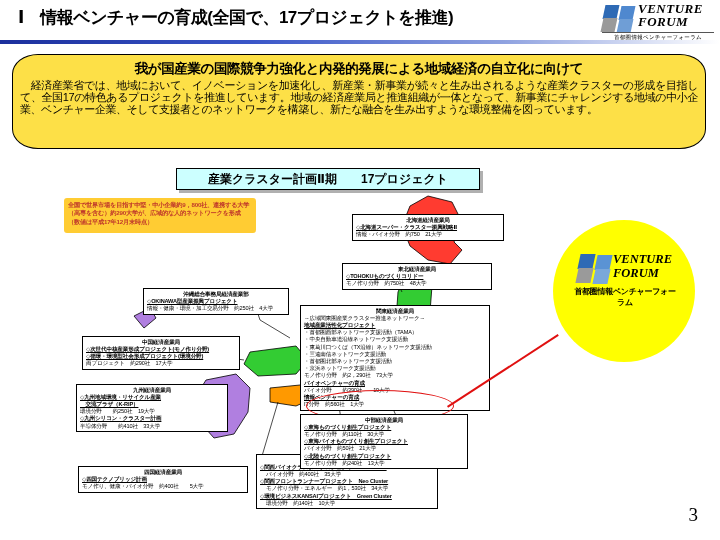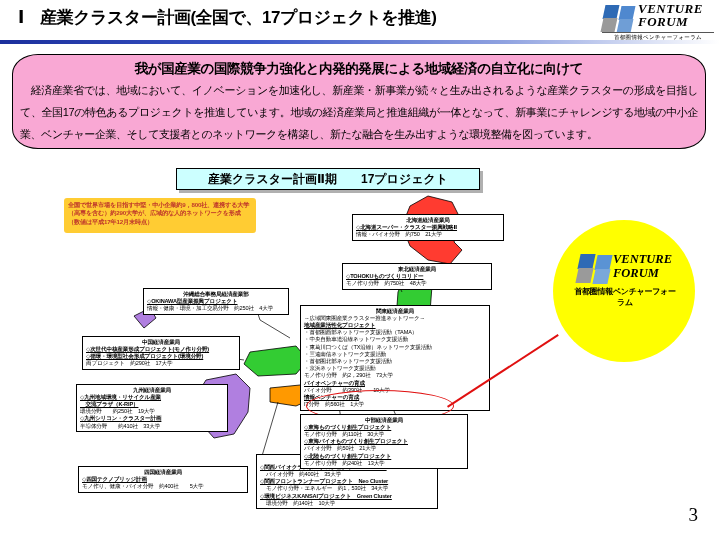--- a/index.html
+++ b/index.html
@@ -35,28 +35,28 @@
   .logo-sub{
     position:absolute;left:0;top:30px;width:112px;
     font-size:5.5px;text-align:center;letter-spacing:0.3px;
     border-top:1px solid #555;padding-top:1px;
   }
 
   
   .intro-box{
     position:absolute;left:12px;top:54px;width:694px;height:95px;
     border:1.6px solid #000;border-radius:26px/20px;
-    box-sizing:border-box;background:#f9a8d4;
+    box-sizing:border-box;background:#fde047;
   }
   .intro-head{
     text-align:center;font-size:13.5px;font-weight:bold;
     margin-top:5px;letter-spacing:-0.4px;
   }
   .intro-body{
-    font-size:11px;line-height:22px;letter-spacing:-0.45px;
+    font-size:11px;line-height:12px;letter-spacing:-0.45px;
     padding:1px 7px 0 7px;text-align:justify;
   }
 
   
   .map-panel{position:absolute;left:0px;top:158px;width:720px;height:360px;}
 
   .banner{
     position:absolute;left:176px;top:10px;width:304px;height:22px;
     background:#ccffff;border:1.2px solid #000;box-sizing:border-box;
     box-shadow:3px 3px 0 #b0b0b0;
@@ -112,21 +112,21 @@
   .pagenum{
     position:absolute;right:22px;bottom:14px;
     font-size:19px;font-family:"Liberation Serif","DejaVu Serif",serif;
   }
 </style>
 </head>
 <body>
 
 <div class="slide">
 
-  <div class="hdr-title">Ⅰ　産業クラスター計画(全国で、17プロジェクトを推進)</div>
+  <div class="hdr-title">Ⅰ　情報ベンチャーの育成(全国で、17プロジェクトを推進)</div>
   <div class="hdr-rule"></div>
 
   <div class="logo-wrap">
     <div class="logo-marks">
       <span class="lm1"></span>
         <span class="lm2"></span>
         <span class="lm3"></span>
         <span class="lm4"></span>
     </div>
     <div class="logo-text">

